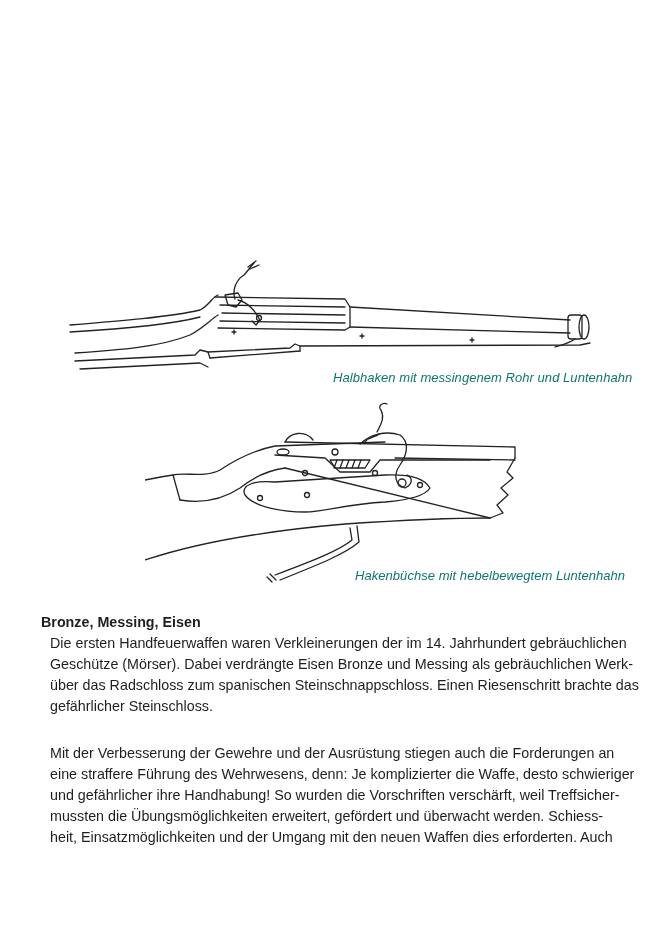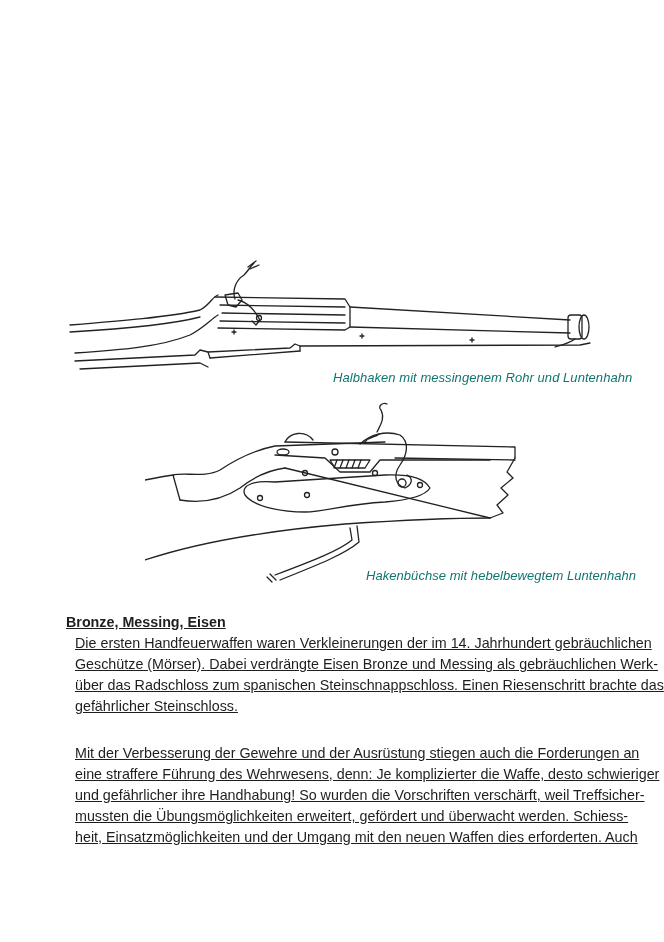--- a/index.html
+++ b/index.html
@@ -24,25 +24,24 @@
     .caption {
       position: absolute;
       font-style: italic;
       font-size: 13px;
       color: #0f766e;
       white-space: nowrap;
       letter-spacing: 0.05px;
     }
     .section {
       position: absolute;
-      left: 66px;
+      left: 41px;
       width: 556px;
       font-size: 14.3px;
       line-height: 21px;
-      text-decoration: underline;
     }
     .section h2 {
       margin: 0;
       font-size: 14.3px;
       font-weight: bold;
       line-height: 21px;
     }
     .section .line {
       display: block;
       white-space: nowrap;
@@ -132,21 +131,21 @@
     <circle cx="257" cy="83" r="4"></circle>
 
     <path d="M232 32 C236 24, 240 18, 236 10 C232 6, 238 2, 242 4"></path>
     <path d="M220 42 C225 36, 230 38, 234 34"></path>
 
     <path d="M205 128 L207 140 C195 150, 170 160, 130 175"></path>
     <path d="M212 126 L214 142 C200 154, 175 164, 135 180"></path>
     <path d="M125 174 l6 6 M122 177 l5 5"></path>
   </svg>
 </div>
-<div class="caption" style="left:366px; top:568px;font-style:italic;">Hakenbüchse mit hebelbewegtem Luntenhahn</div>
+<div class="caption" style="left:355px; top:568px;font-style:italic;">Hakenbüchse mit hebelbewegtem Luntenhahn</div>
 
 <div class="section" style="top:612px;">
   <h2>Bronze, Messing, Eisen</h2>
   <span class="line">Die ersten Handfeuerwaffen waren Verkleinerungen der im 14. Jahrhundert gebräuchlichen</span>
   <span class="line">Geschütze (Mörser). Dabei verdrängte Eisen Bronze und Messing als gebräuchlichen Werk-</span>
   <span class="line">über das Radschloss zum spanischen Steinschnappschloss. Einen Riesenschritt brachte das</span>
   <span class="line last">gefährlicher Steinschloss.</span>
 </div>
 
 <div class="section" style="top:743px;">

